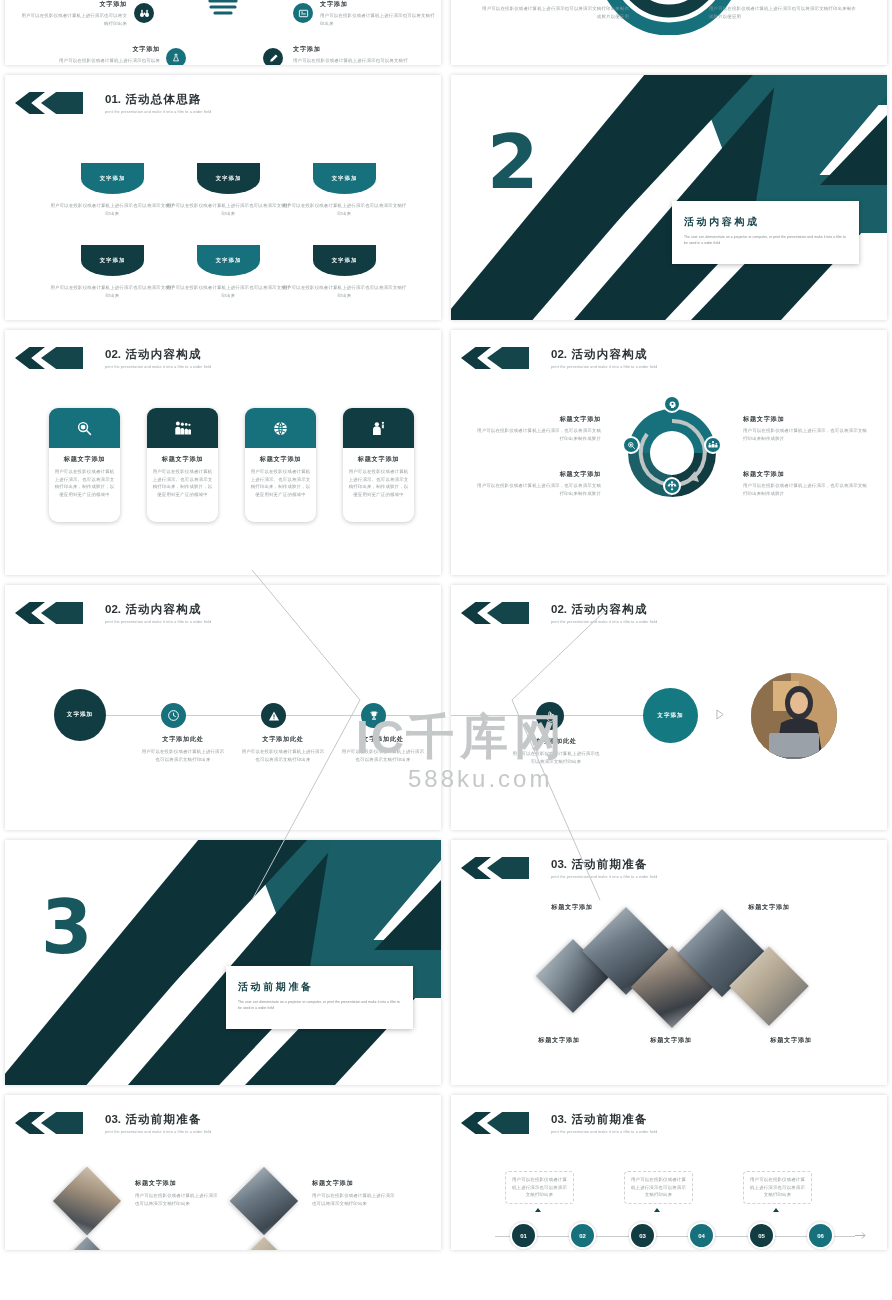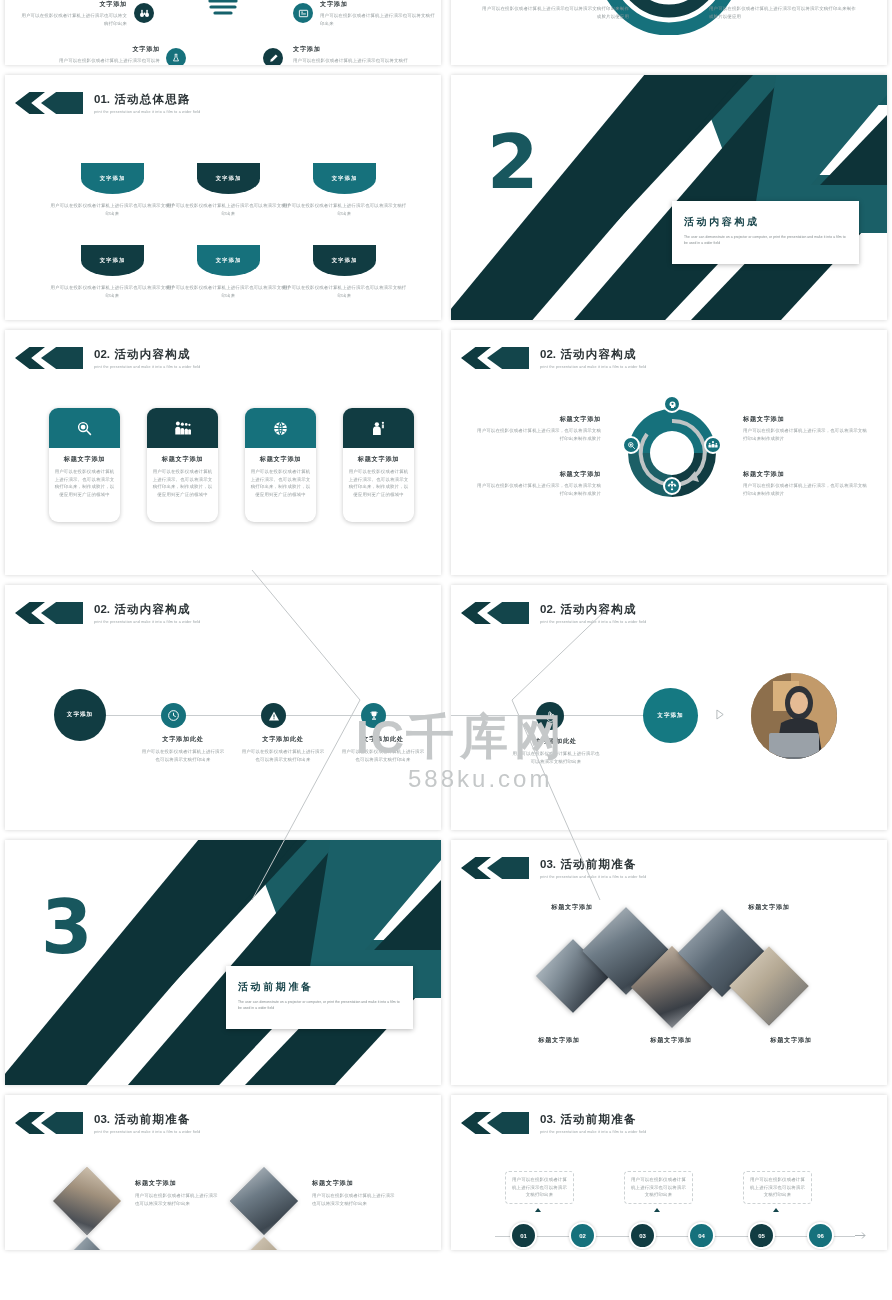--- a/index.html
+++ b/index.html
@@ -29,21 +29,21 @@
   
   .ribbon{ position:absolute; display:flex; align-items:flex-start; }
   .chev-wrap{ position:relative; width:66px; height:22px; flex:none; }
   .chev{ position:absolute; top:0; height:22px; }
   .chev.a{ left:0; width:30px;
     background:#0f3b40;
     clip-path:polygon(0% 50%, 48% 0%, 100% 0%, 54% 50%, 100% 100%, 48% 100%); }
   .chev.b{ left:26px; width:42px;
     background:#13454b;
     clip-path:polygon(0% 50%, 36% 0%, 100% 0%, 100% 100%, 36% 100%); }
-  .hd-txt{ margin-left:13px; }
+  .hd-txt{ margin-left:24px; }
   .hd-title{ font-size:11.5px; font-weight:bold; color:#2b3336; letter-spacing:1.2px; white-space:nowrap;}
   .hd-title .num{ letter-spacing:0; }
   .hd-sub{ font-size:3.6px; color:#9aa2a5; letter-spacing:.2px; margin-top:3px; white-space:nowrap;}
 
   
   .t-title{ font-size:6.2px; font-weight:bold; color:#3a4245; letter-spacing:.7px;}
   .t-body{ font-size:4.4px; color:#8f9799; line-height:1.75; letter-spacing:.2px;}
 
   
   .bulb{ position:absolute; left:50%; top:-48px; transform:translateX(-50%); }

